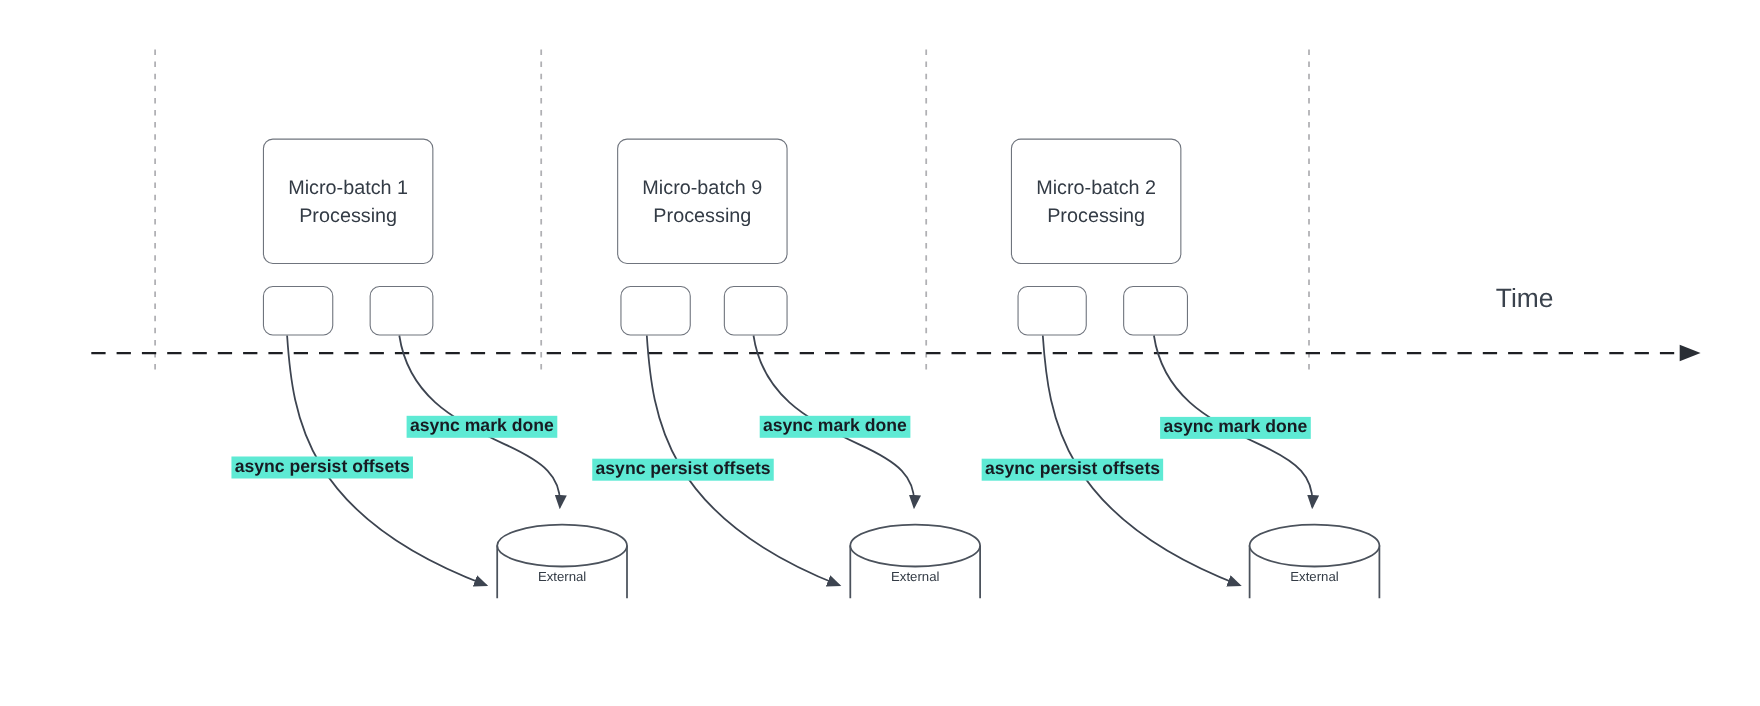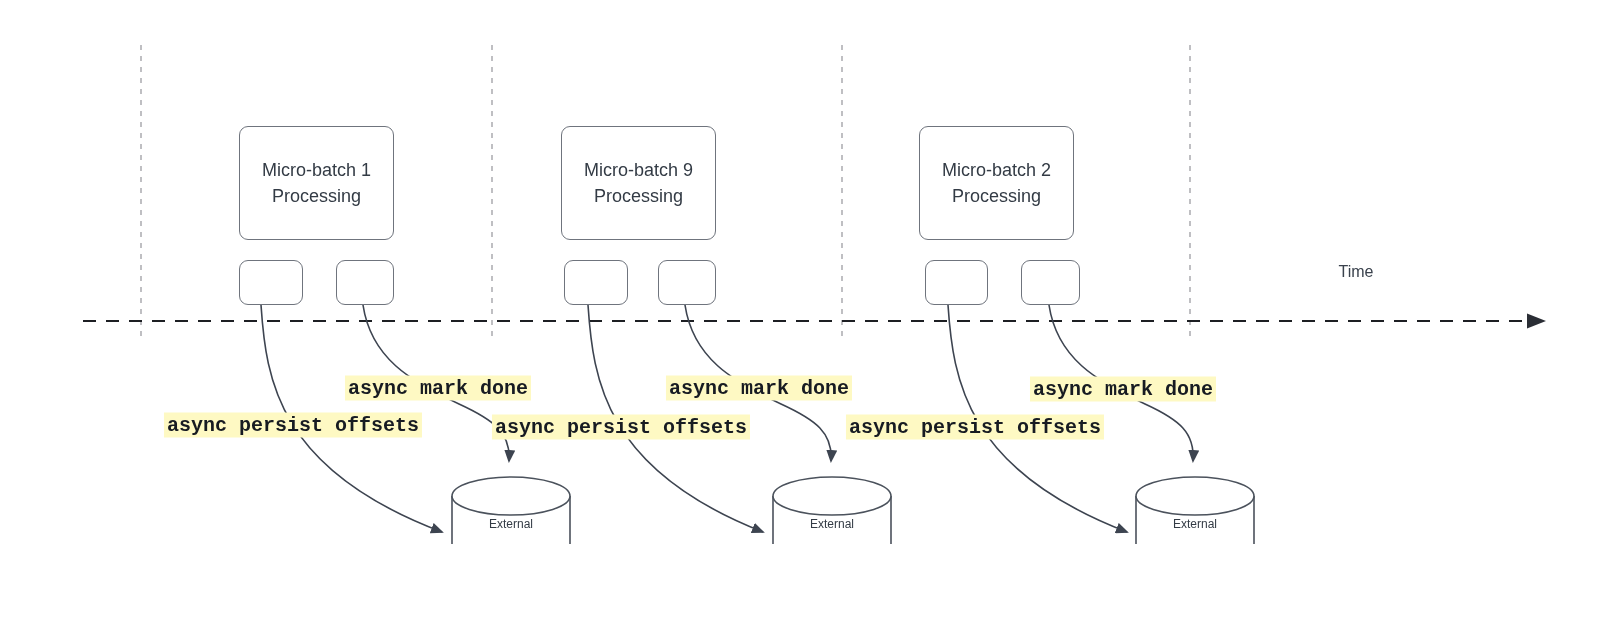--- a/index.html
+++ b/index.html
@@ -43,46 +43,45 @@
     position: absolute;
     box-sizing: border-box;
     border: 1.4px solid #6f747d;
     border-radius: 9px;
     background: #ffffff;
   }
   
   .edge-label {
     position: absolute;
     transform: translate(-50%, -50%);
-    font-size: 20px;
+    font-size: 16px;
     font-weight: bold;
     color: #171b22;
-    background: #fef9c3;
+    background: #5eead4;
     padding: 1px 3px;
     white-space: nowrap;
-    font-family: Liberation Mono, monospace;
   }
   
   .storage-label {
     position: absolute;
     top: 512px;
     width: 110px;
     margin-left: -55px;
     text-align: center;
     font-size: 12px;
     line-height: 25px;
     color: #333b45;
     white-space: pre-line;
   }
   .time-label {
     position: absolute;
-    left: 1356px;
+    left: 1386px;
     top: 272px;
     transform: translate(-50%, -50%);
-    font-size: 16px;
+    font-size: 24px;
     color: #3a424d;
   }
 </style>
 </head>
 <body>
 
 <div class="diagram">
 
   <svg class="layer" width="1600" height="642" viewBox="0 0 1600 642">
     <defs>

